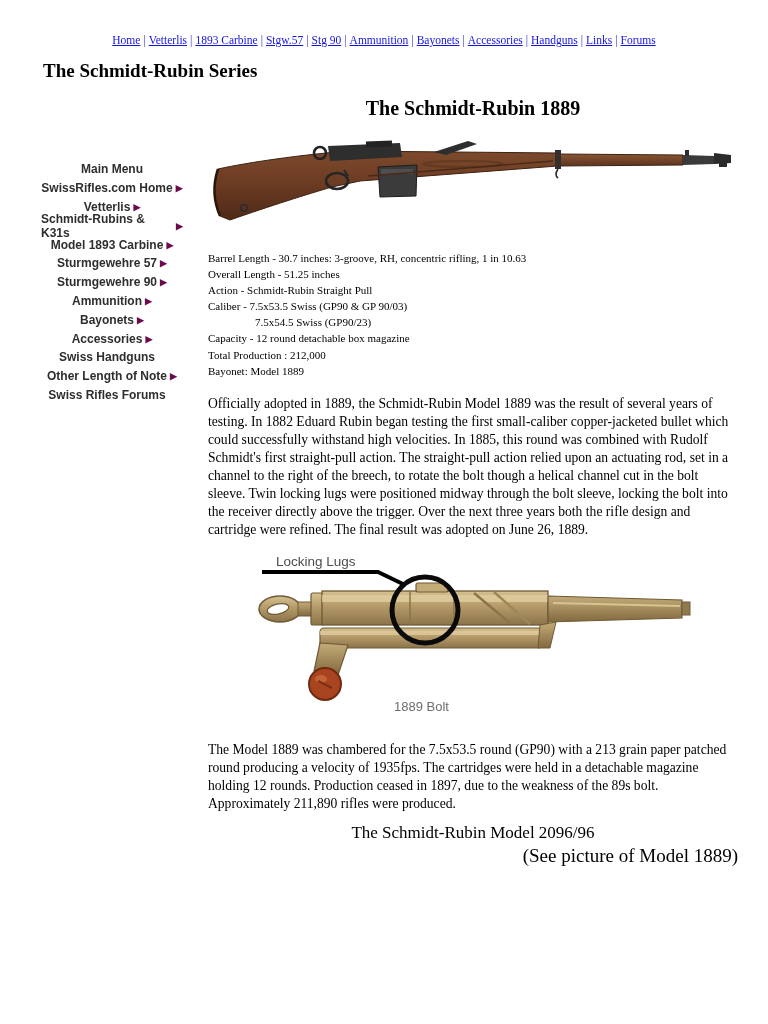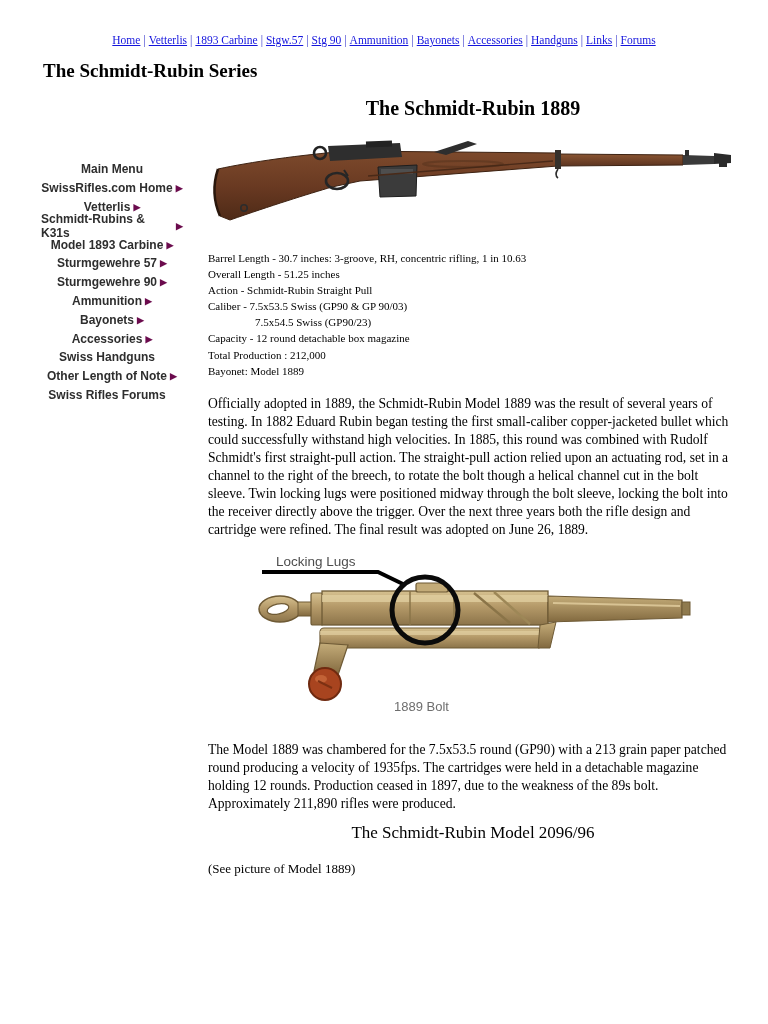--- a/index.html
+++ b/index.html
@@ -71,23 +71,23 @@
     text-align: left;
   }
   .bolt-fig { margin: 12px 0 0 50px; width: 434px; height: 170px; }
   .next-title {
     margin: 10px 0 0 0;
     text-align: center;
     font-size: 17px;
     font-weight: normal;
   }
   .next-sub {
-    margin-top: 18px;
-    text-align: left;
-    font-size: 13px;
+    margin-top: 2px;
+    text-align: right;
+    font-size: 19px;
   }
   svg text { user-select: none; }
 </style>
 </head>
 <body>
 
 <div>
 
   <nav class="topnav">
     <a>Home</a><span class="sep">|</span><a>Vetterlis</a><span class="sep">|</span><a>1893 Carbine</a><span class="sep">|</span><a>Stgw.57</a><span class="sep">|</span><a>Stg 90</a><span class="sep">|</span><a>Ammunition</a><span class="sep">|</span><a>Bayonets</a><span class="sep">|</span><a>Accessories</a><span class="sep">|</span><a>Handguns</a><span class="sep">|</span><a>Links</a><span class="sep">|</span><a>Forums</a>

